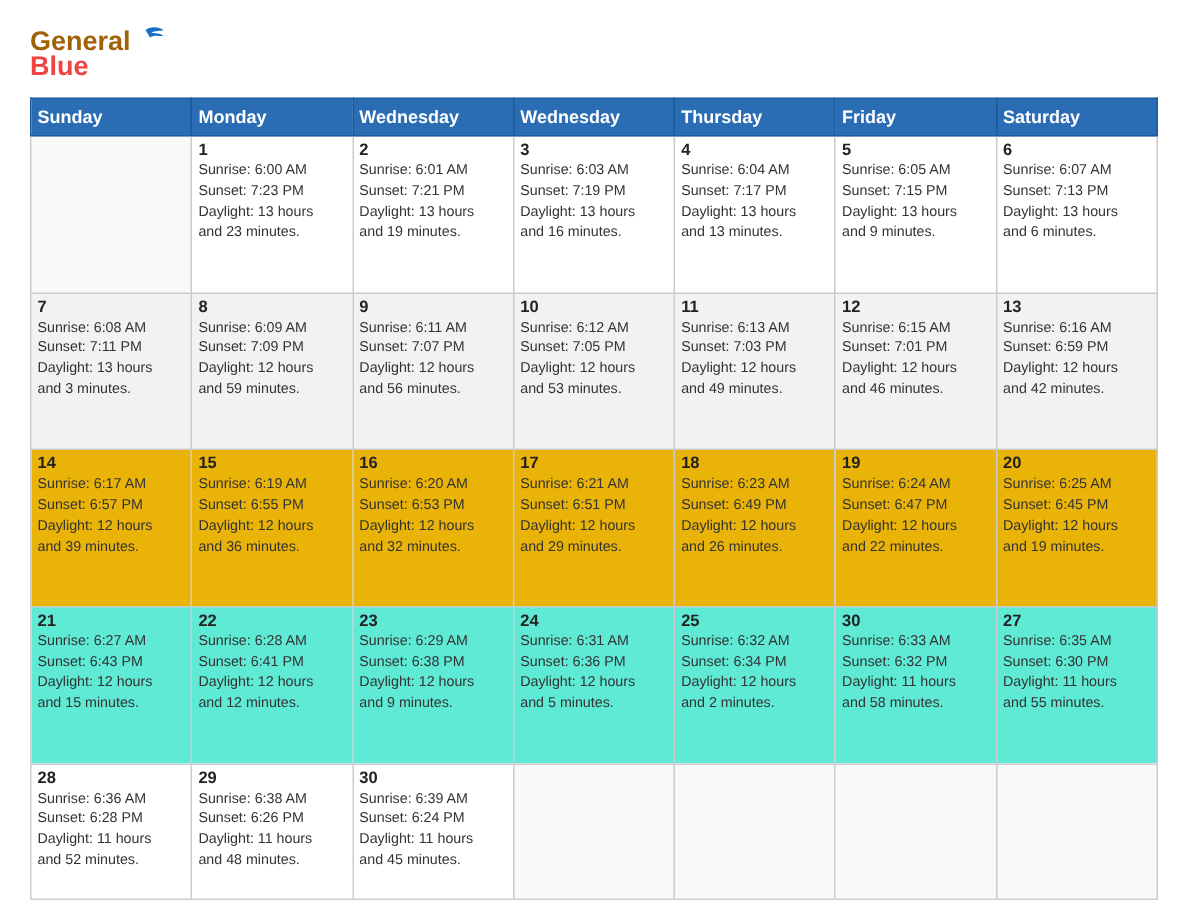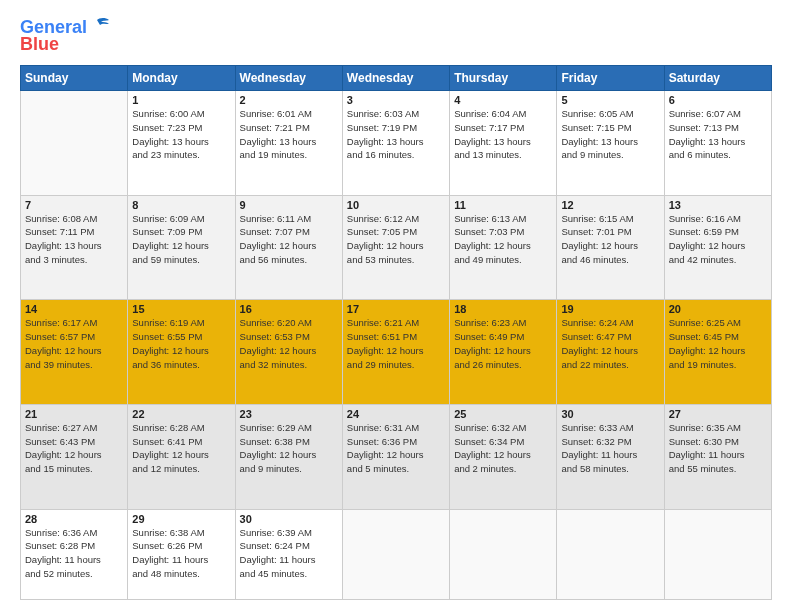--- a/index.html
+++ b/index.html
@@ -84,21 +84,21 @@
     }
   </style>
 </head>
 <body>
 
 <div class="page">
   <div class="header">
     <div class="logo">
       <div>
         <div style="display:flex;align-items:center;">
-          <span class="logo-general" style="font-size:18px;font-weight:bold;color:#3b82f6;">General</span>
+          <span class="logo-general" style="font-size:18px;font-weight:bold;color:#a16207;">General</span>
           <svg width="22" height="22" viewBox="0 0 22 22" style="margin-left:2px;">
             <path d="M8 4 C10 2, 16 1, 20 4 C18 5, 14 4, 12 6 C14 6, 18 6, 20 8 C17 8, 13 7, 11 9 L8 4Z" fill="#1a6fc4"></path>
           </svg>
         </div>
         <div style="font-size:18px;font-weight:bold;color:#ef4444;margin-top:-4px;">Blue</div>
       </div>
     </div>
     <div class="title-area">
       <div class="month-title"></div>
       <div class="location"></div>
@@ -198,21 +198,21 @@
           </td>
           <td>
             <span class="day-num">19</span>
             <div class="day-info">Sunrise: 6:24 AM<br>Sunset: 6:47 PM<br>Daylight: 12 hours<br>and 22 minutes.</div>
           </td>
           <td>
             <span class="day-num">20</span>
             <div class="day-info">Sunrise: 6:25 AM<br>Sunset: 6:45 PM<br>Daylight: 12 hours<br>and 19 minutes.</div>
           </td>
         </tr>
-        <tr style="background-color: #e5e5e5;">
+        <tr style="background-color: #5eead4;">
           <td>
             <span class="day-num">21</span>
             <div class="day-info">Sunrise: 6:27 AM<br>Sunset: 6:43 PM<br>Daylight: 12 hours<br>and 15 minutes.</div>
           </td>
           <td>
             <span class="day-num">22</span>
             <div class="day-info">Sunrise: 6:28 AM<br>Sunset: 6:41 PM<br>Daylight: 12 hours<br>and 12 minutes.</div>
           </td>
           <td>
             <span class="day-num">23</span>

